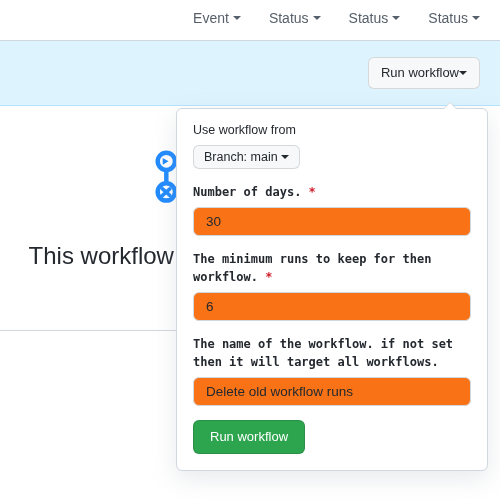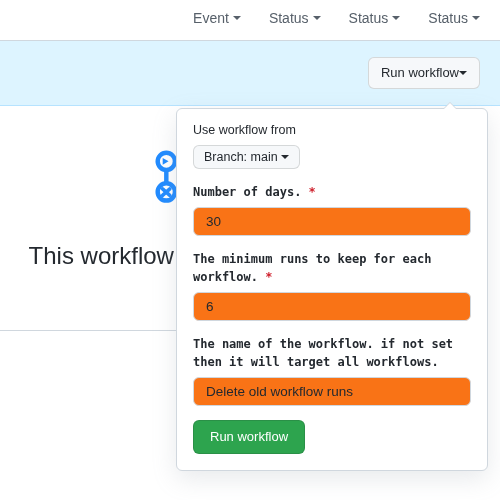--- a/index.html
+++ b/index.html
@@ -194,21 +194,21 @@
       <span>Branch: main</span>
       <span class="caret caret-dark"></span>
     </div>
 
     <div class="form-label">
       <span>Number of days.</span> <span class="req">*</span>
     </div>
     <input class="form-input" type="text" value="30" style="">
 
     <div class="form-label">
-      <span>The minimum runs to keep for each workflow.</span> <span class="req">*</span>
+      <span>The minimum runs to keep for then workflow.</span> <span class="req">*</span>
     </div>
     <input class="form-input" type="text" value="6" style="">
 
     <div class="form-label">
       <span>The name of the workflow. if not set then it will target all workflows.</span>
     </div>
     <input class="form-input" type="text" value="Delete old workflow runs" style="">
 
     <button class="btn btn-primary">
       <span>Run workflow</span>

